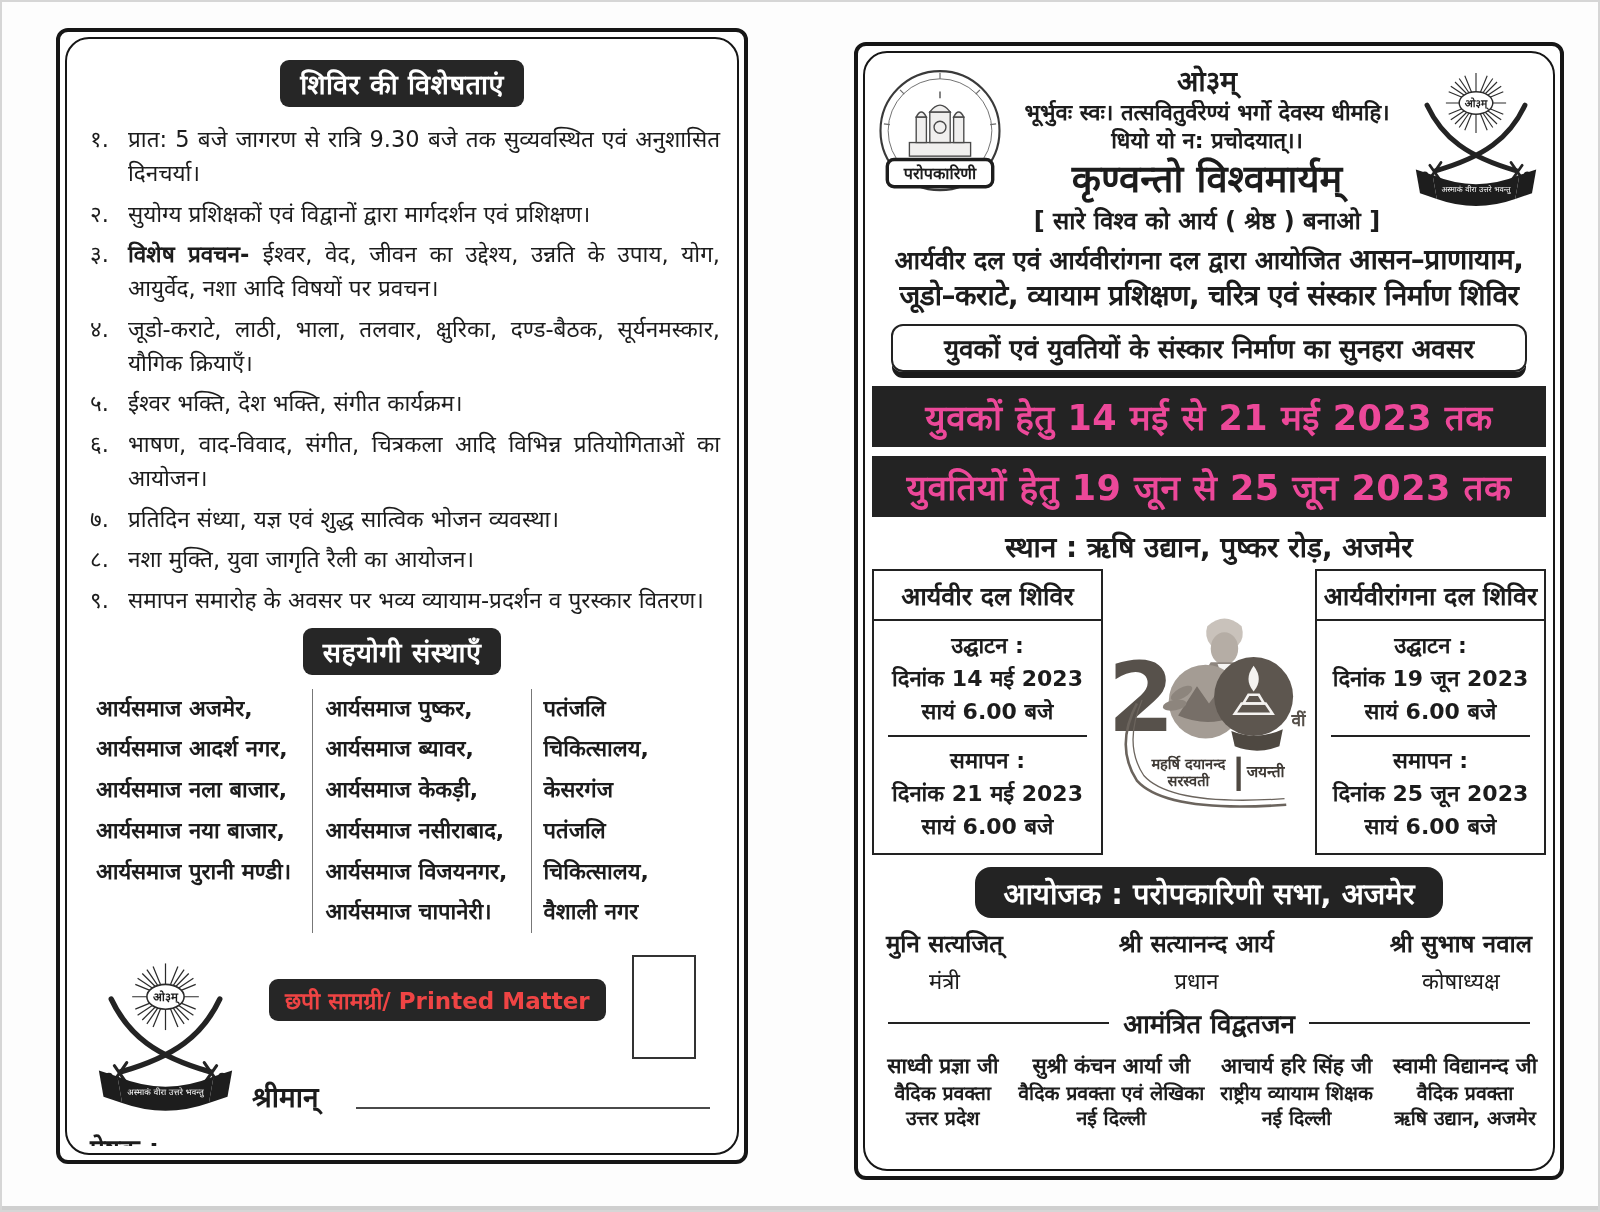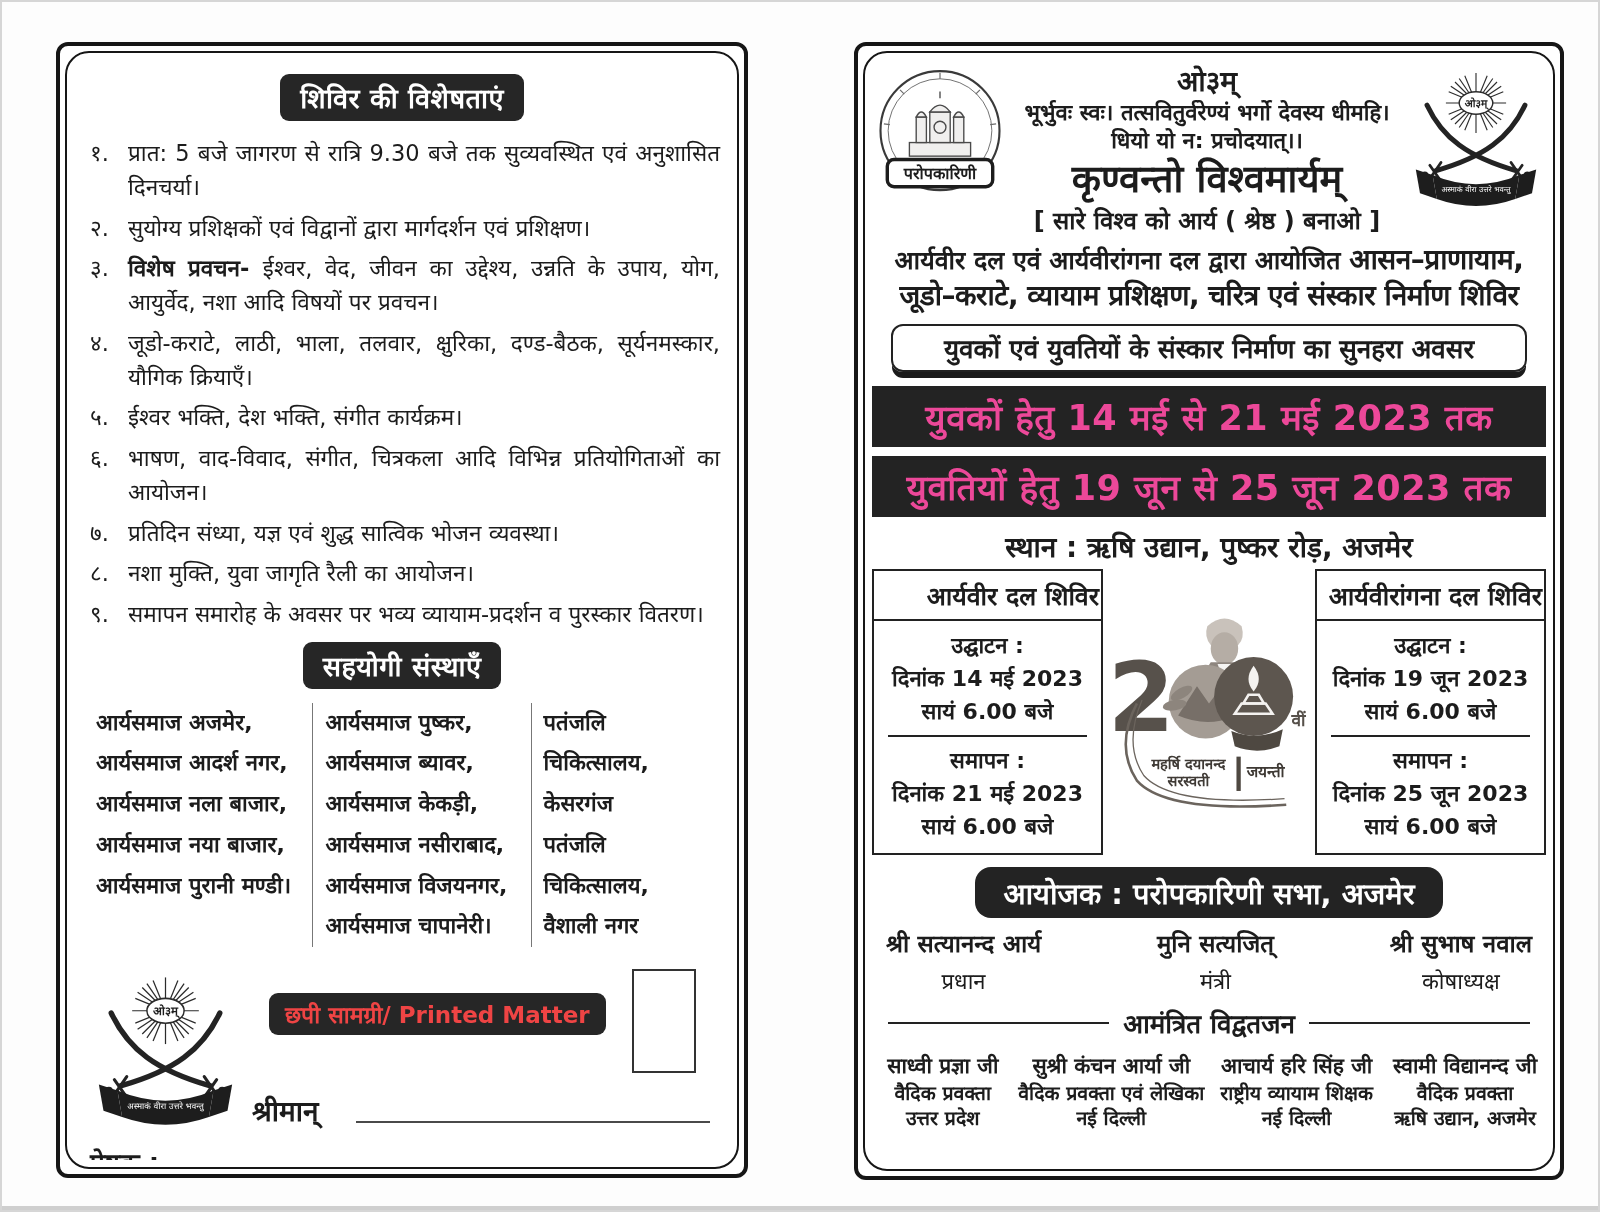--- a/index.html
+++ b/index.html
@@ -4,21 +4,21 @@
 <style>
   html,body{margin:0;padding:0;}
   body{
     width:1600px;height:1212px;position:relative;background:#fdfdfd;
     font-family:"DejaVu Sans","Liberation Sans",sans-serif;color:#1c1c1c;
     overflow:hidden;box-shadow:inset 0 0 0 2px #d6d6d6, inset 0 -6px 0 #cfcfcf;
   }
   .page{position:absolute;background:#fff;border:4px solid #161616;border-radius:12px;}
   .page::before{content:"";position:absolute;inset:5px;border:2px solid #161616;border-radius:24px;pointer-events:none;}
   .page-inner{position:absolute;inset:14px;overflow:hidden;}
-  #left-page{left:56px;top:42px;width:684px;height:1128px;}
+  #left-page{left:56px;top:28px;width:684px;height:1128px;}
   #right-page{left:854px;top:42px;width:702px;height:1130px;}
 
   .badge{display:inline-block;background:#262626;color:#fff;font-weight:bold;
     border-radius:9px;padding:5px 20px;font-size:27px;letter-spacing:.5px;}
   .center{text-align:center;}
   .fitline{display:inline-block;white-space:nowrap;}
 
   
   .features-list{margin:16px 10px 0 16px;}
   .feat-item{display:flex;margin-bottom:7px;font-size:22.5px;line-height:1.5;}
@@ -46,21 +46,21 @@
   .intro{text-align:center;margin-top:6px;line-height:1.3;}
   .intro-n{font-size:25px;font-weight:bold;}
   .intro-b{font-size:28px;font-weight:bold;letter-spacing:-.5px;}
   .opp-box{margin:10px auto 14px;width:92%;border:2.5px solid #222;border-radius:12px;
     text-align:center;padding:4px 6px;box-shadow:0 7px 0 -1px #1b1b1b;font-size:26px;font-weight:bold;}
   .date-banner{background:#232323;color:#ec4899;text-align:center;font-weight:bold;
     font-size:35px;padding:7px 4px;margin-top:9px;letter-spacing:.5px;}
   .venue{text-align:center;font-size:28px;font-weight:bold;margin:10px 0 4px;}
   .camps{display:flex;justify-content:space-between;align-items:stretch;}
   .camp-box{width:237px;border:2.5px solid #222;background:#fff;}
-  .camp-title{border-bottom:2.5px solid #222;text-align:right;font-size:25px;font-weight:bold;padding:7px 2px;}
+  .camp-title{border-bottom:2.5px solid #222;text-align:center;font-size:25px;font-weight:bold;padding:7px 2px;}
   .camp-body{text-align:center;font-size:22px;font-weight:bold;line-height:1.5;padding:8px 4px 10px;}
   .camp-div{border-top:2px solid #222;margin:7px 10px;}
   .anniv{width:212px;flex:none;display:flex;align-items:center;justify-content:center;}
   .org-banner{display:block;width:fit-content;margin:12px auto 8px;background:#232323;color:#fff;
     border-radius:16px;padding:6px 28px;font-size:29px;font-weight:bold;}
   .officials{display:flex;justify-content:space-between;padding:0 14px;text-align:center;}
   .off-name{font-size:24px;font-weight:bold;}
   .off-role{font-size:22px;margin-top:6px;}
   .inv-title-row{display:flex;align-items:center;margin:10px 16px 12px;}
   .inv-line{flex:1;border-top:2.5px solid #222;}
@@ -331,26 +331,26 @@
         <div>दिनांक 25 जून 2023</div>
         <div>सायं 6.00 बजे</div>
       </div>
     </div>
   </div>
 
   <div class="org-banner"><span class="fitline">आयोजक : परोपकारिणी सभा, अजमेर</span></div>
 
   <div class="officials">
     <div>
+      <div class="off-name">मुनि सत्यजित्</div>
+      <div class="off-role">मंत्री</div>
+    </div>
+    <div>
       <div class="off-name">श्री सत्यानन्द आर्य</div>
       <div class="off-role">प्रधान</div>
-    </div>
-    <div>
-      <div class="off-name">मुनि सत्यजित्</div>
-      <div class="off-role">मंत्री</div>
     </div>
     <div>
       <div class="off-name">श्री सुभाष नवाल</div>
       <div class="off-role">कोषाध्यक्ष</div>
     </div>
   </div>
 
   <div class="inv-title-row">
     <div class="inv-line"></div>
     <div class="inv-title">आमंत्रित विद्वतजन</div>

